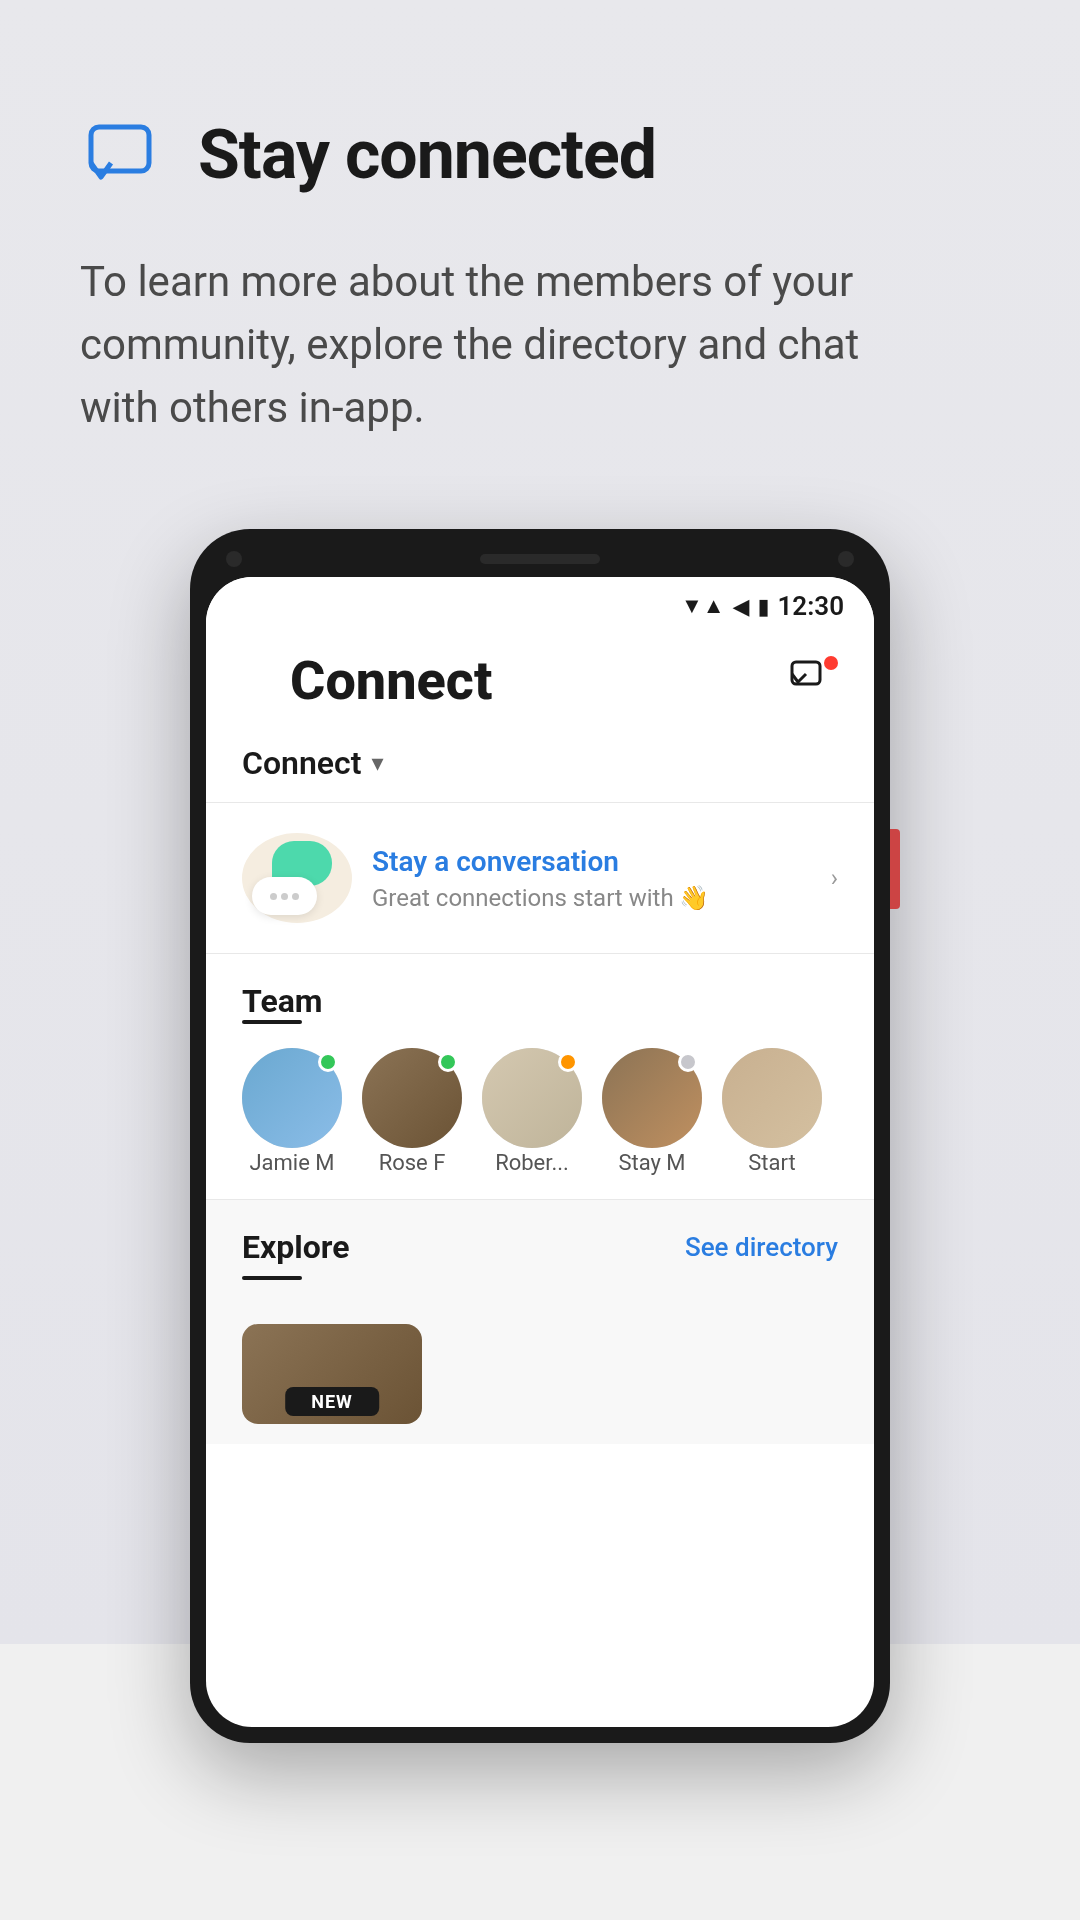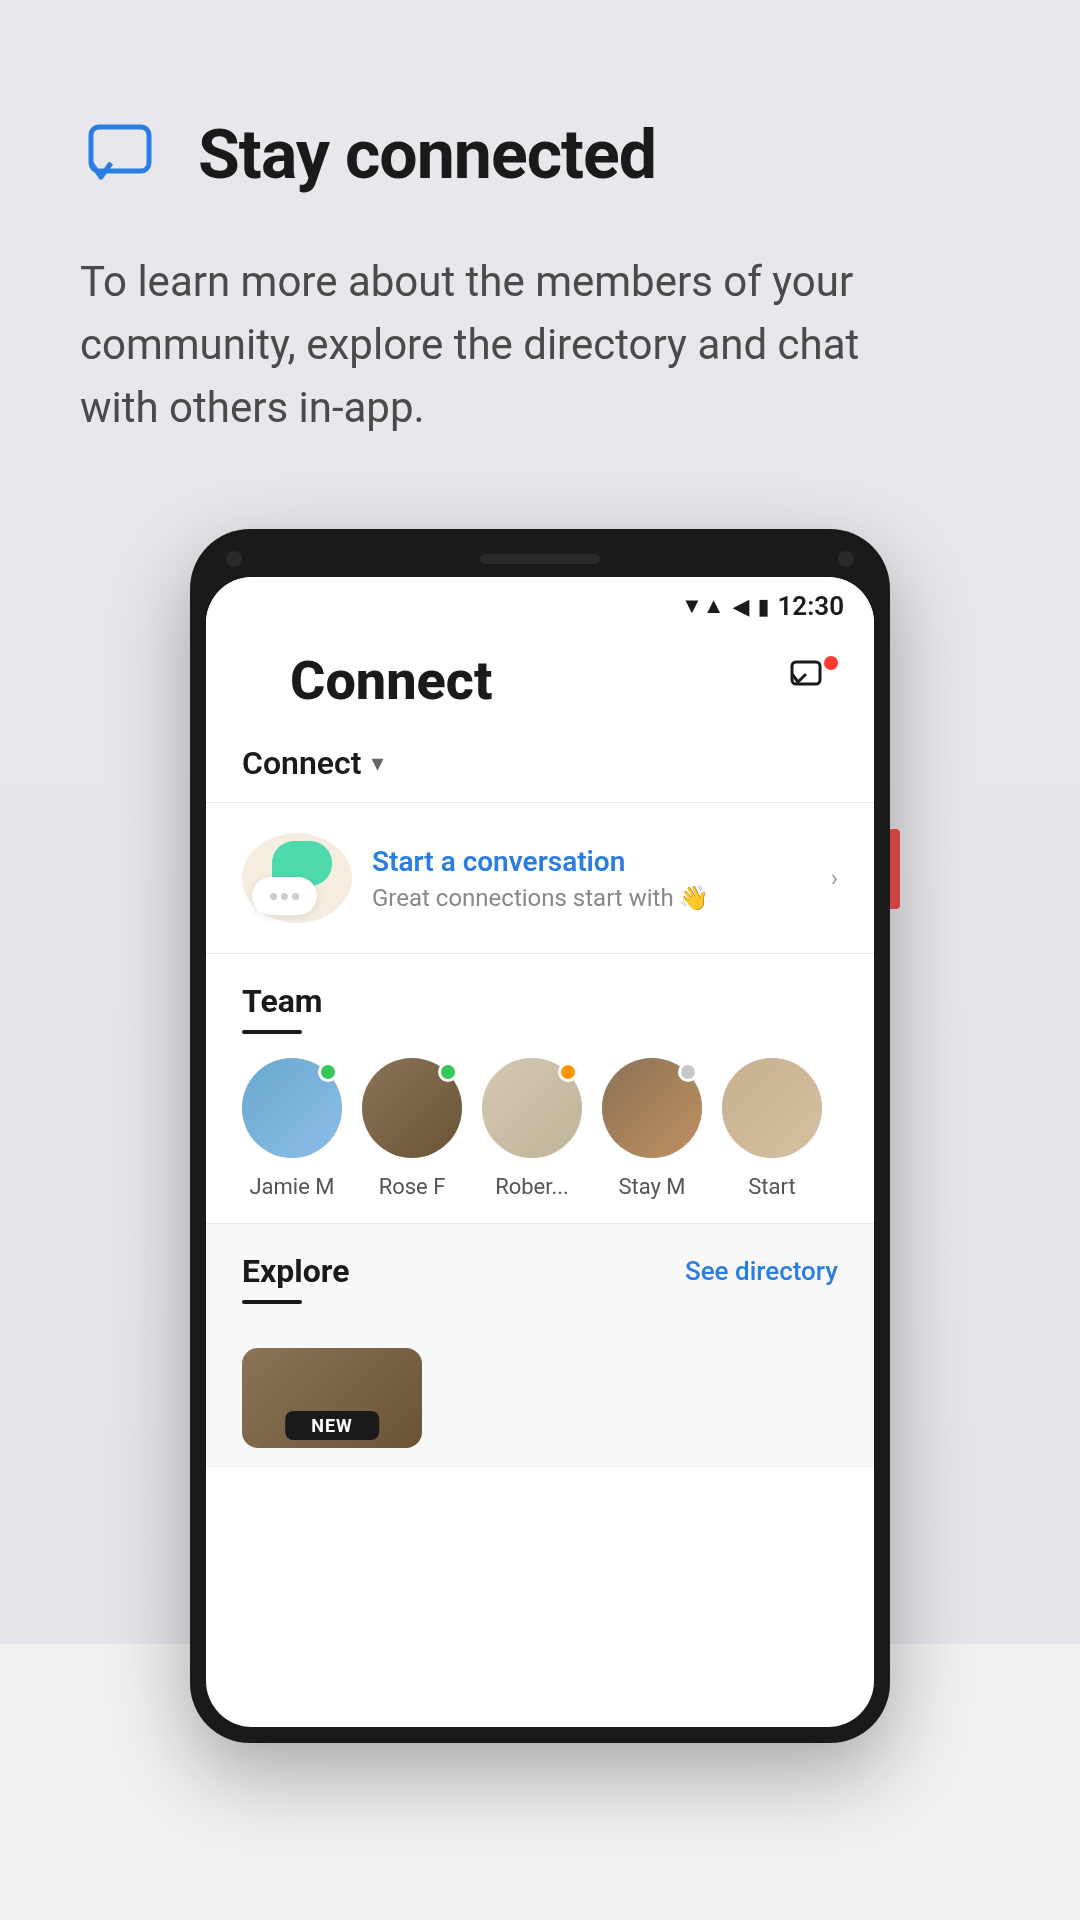--- a/index.html
+++ b/index.html
@@ -302,42 +302,41 @@
     }
 
     .section-header {
       margin-bottom: 6px;
     }
 
     .section-title {
       font-size: 32px;
       font-weight: 700;
       color: #1a1a1a;
-      margin-bottom: 10px;
     }
 
     .section-underline {
       width: 60px;
       height: 4px;
       background: #1a1a1a;
       border-radius: 2px;
       margin-bottom: 24px;
     }
 
     .team-members {
       display: flex;
       gap: 20px;
       overflow: hidden;
     }
 
     .member-item {
       display: flex;
       flex-direction: column;
       align-items: center;
-      gap: 16px;
+      gap: 2px;
       min-width: 100px;
     }
 
     .member-avatar {
       width: 100px;
       height: 100px;
       border-radius: 50%;
       position: relative;
       background: #ddd;
       overflow: visible;
@@ -505,21 +504,21 @@
         <div class="start-convo-card">
           <div class="convo-illustration">
             <div class="bubble-green"></div>
             <div class="bubble-white">
               <div class="dot-small"></div>
               <div class="dot-small"></div>
               <div class="dot-small"></div>
             </div>
           </div>
           <div class="convo-text">
-            <div class="convo-title">Start a conversation</div>
+            <div class="convo-title">Stay a conversation</div>
             <div class="convo-subtitle">Great connections start with 👋</div>
           </div>
           <span class="convo-arrow">›</span>
         </div>
 
         <div class="team-section">
           <div class="section-header">
             <div class="section-title">Team</div>
             <div class="section-underline"></div>
           </div>

